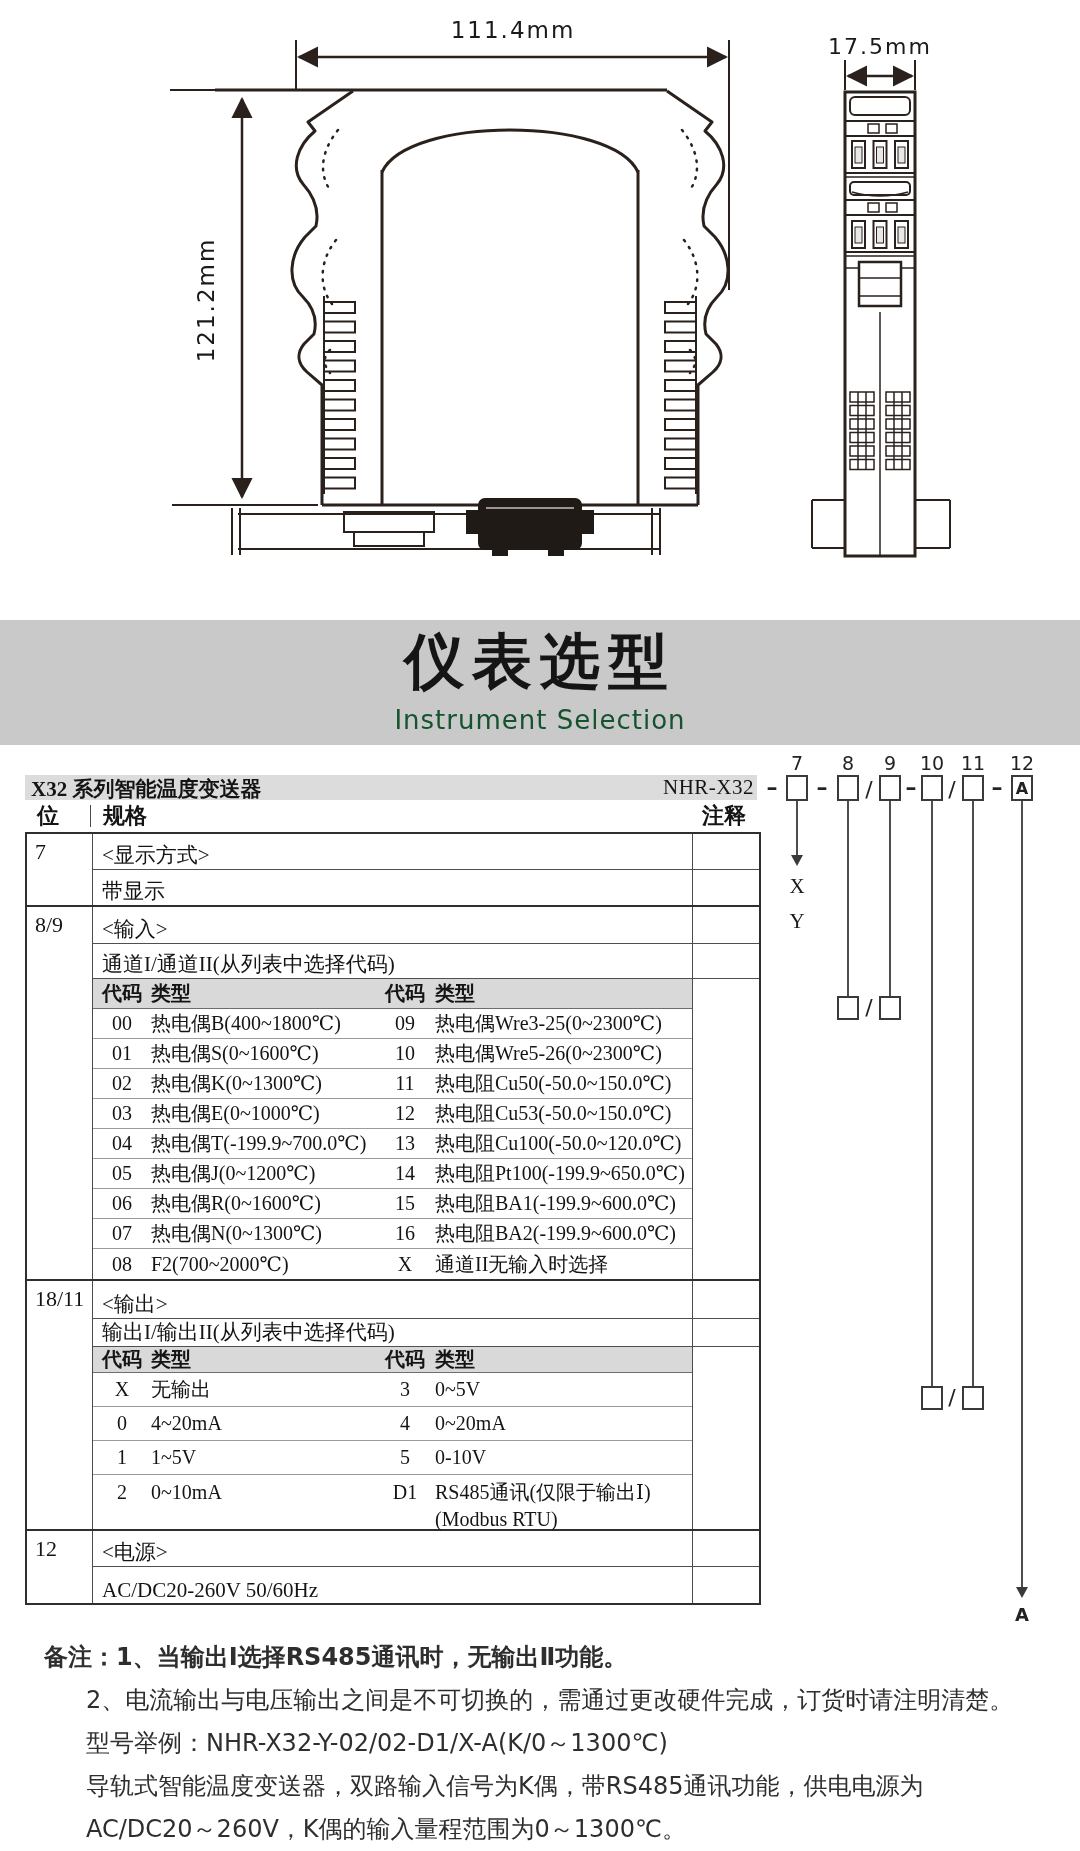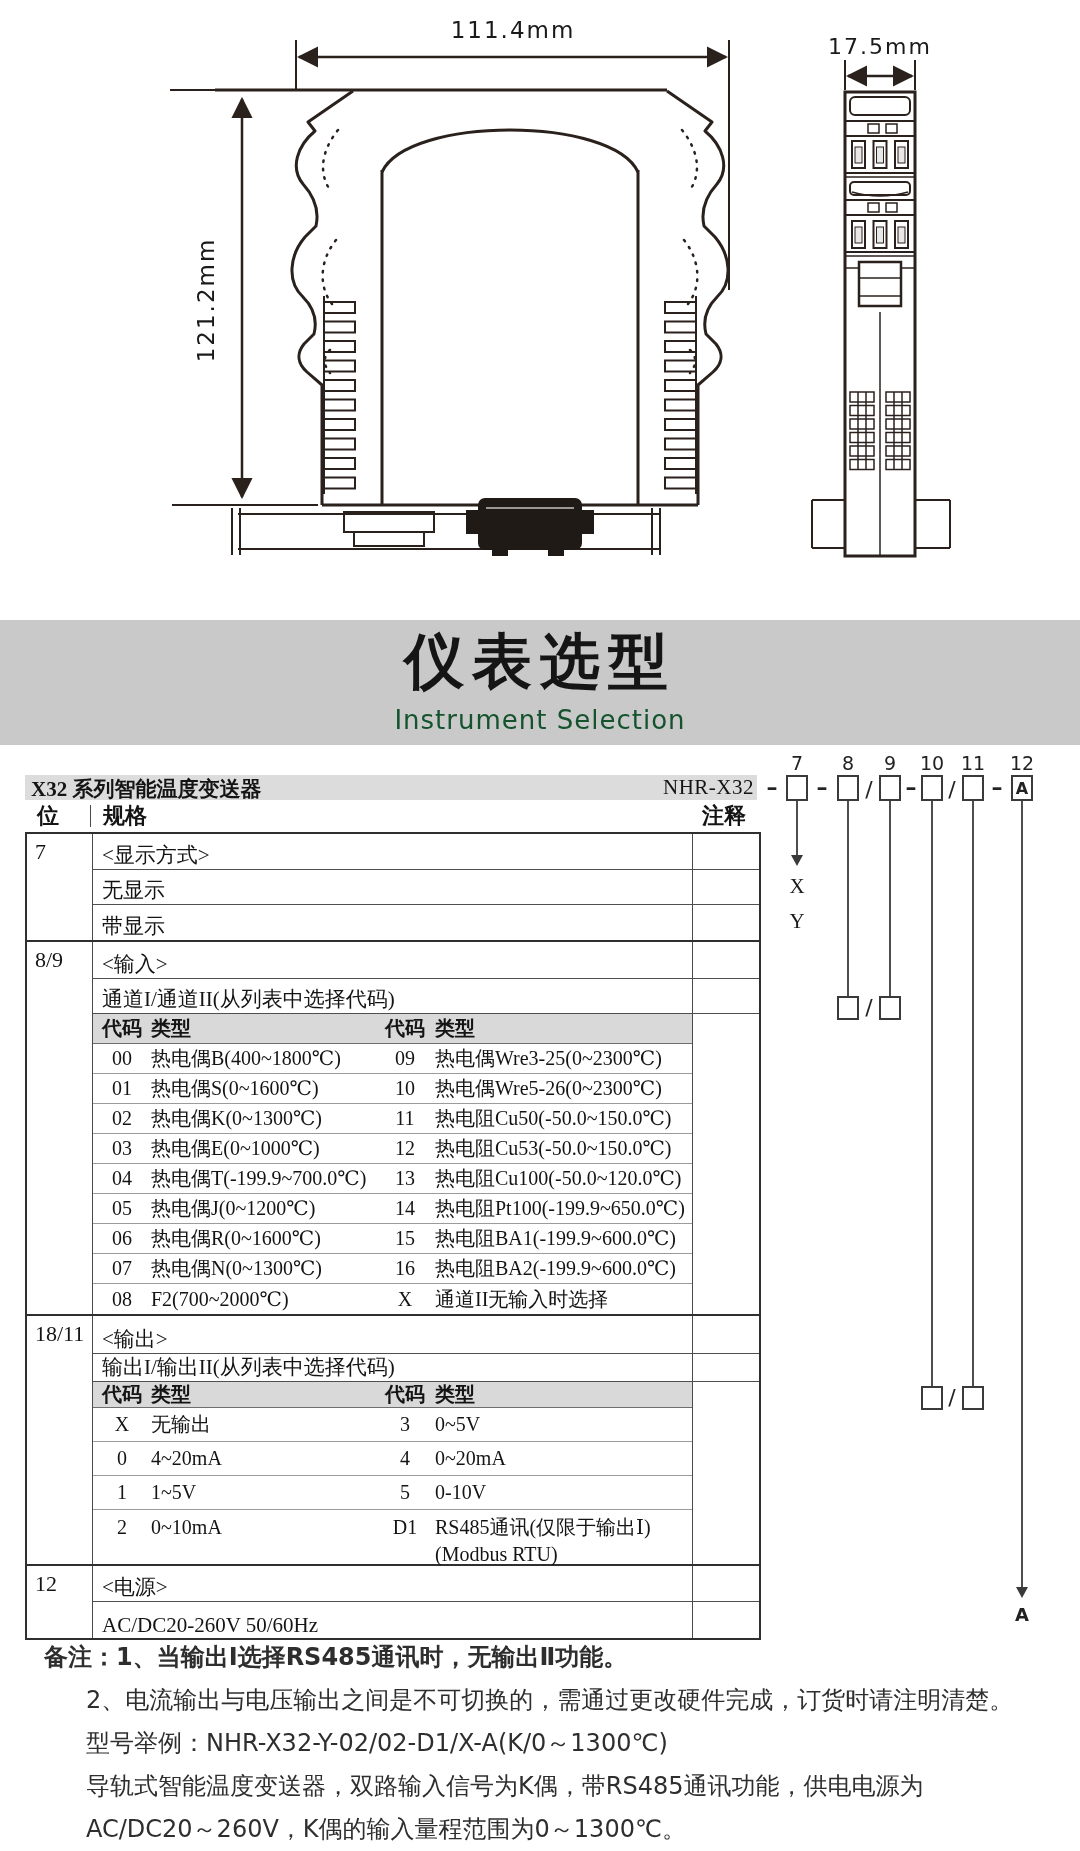--- a/index.html
+++ b/index.html
@@ -200,23 +200,20 @@
   </div>
 
   <div class="sel-table">
 
     <div class="sec">
       <div class="pos">7</div>
       <div class="secbody">
         <div class="r" style="height:36px">
             <span>&lt;显示方式&gt;</span>
           </div>
-        <div class="r" style="height:35px">
-            <span>无显示</span>
-          </div>
         <div class="r last" style="height:35px">
             <span>带显示</span>
           </div>
       </div>
     </div>
 
     <div class="sec">
       <div class="pos">8/9</div>
       <div class="secbody">
         <div class="r" style="height:37px">

